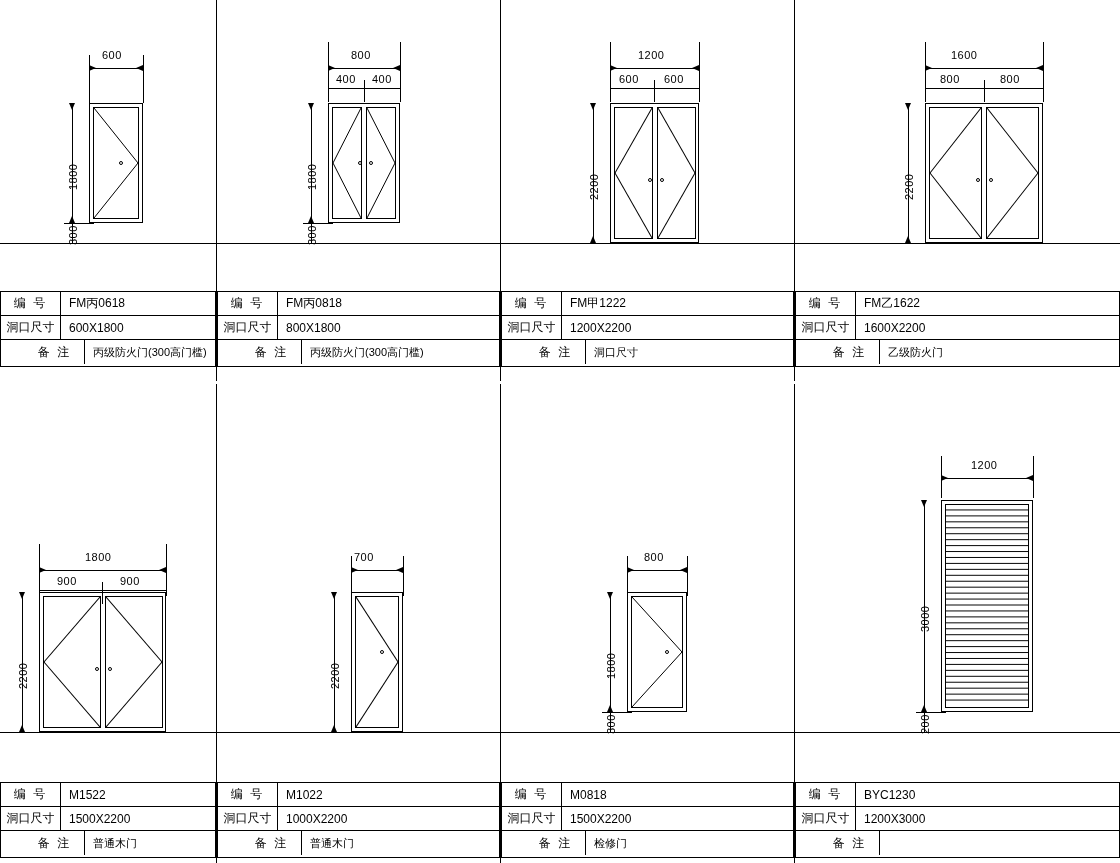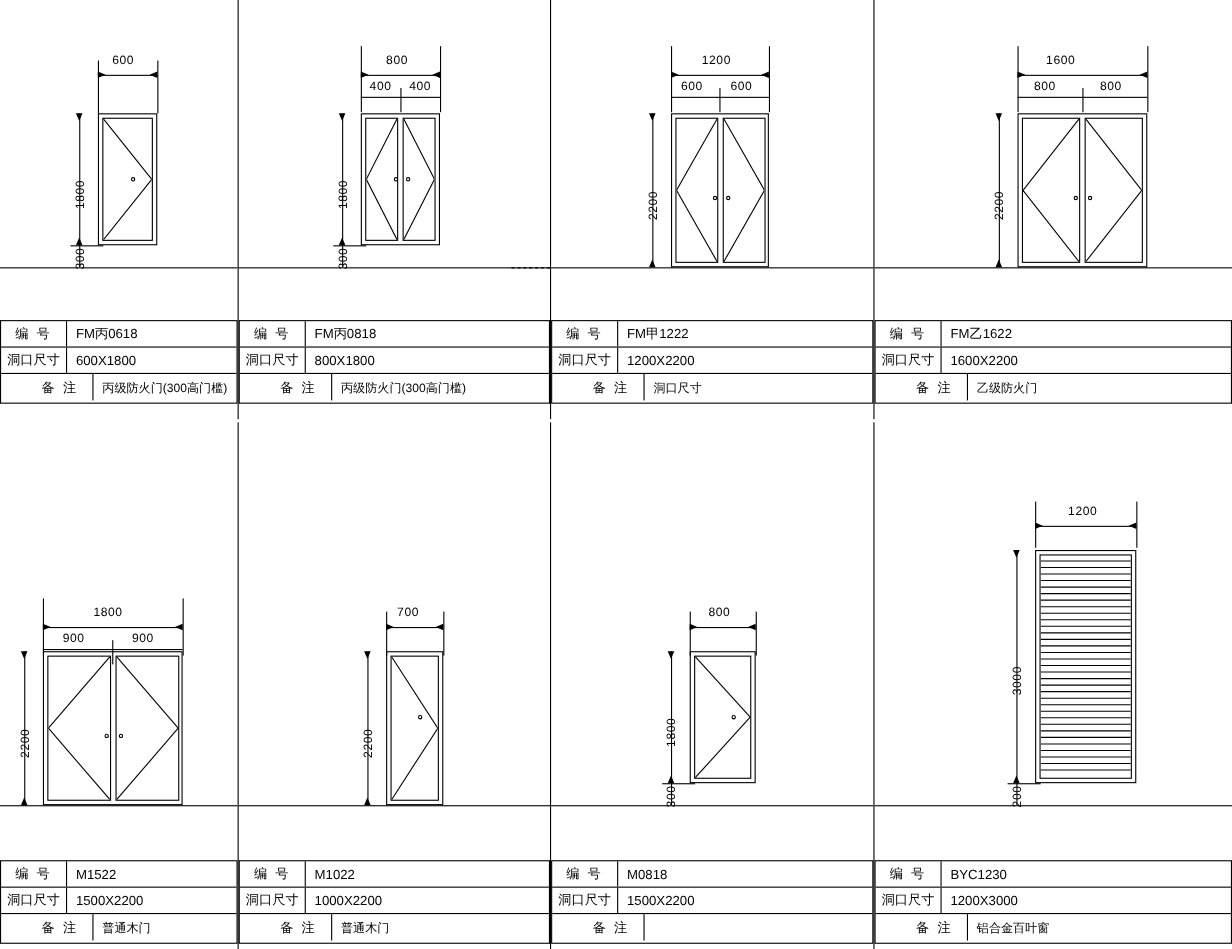--- a/index.html
+++ b/index.html
@@ -313,21 +313,21 @@
   </div>
 
   <div class="cell" style="left:217px;top:384px;width:283px;height:479px;">
     <div class="groundline" style="left:0;top:348px;width:283px;"></div>
 
     <div class="ext" style="left:134px;top:172px;height:40px;"></div>
     <div class="ext" style="left:186px;top:172px;height:40px;"></div>
     <div class="dimline" style="left:134px;top:186px;width:52px;"></div>
     <div class="arrowR" style="left:134px;top:183px;"></div>
     <div class="arrowL" style="left:179px;top:183px;"></div>
-    <div class="dimtext" style="left:144px;top:168px;text-align:center;">700</div>
+    <div class="dimtext" style="left:137px;top:168px;text-align:center;">700</div>
 
     <div class="dimvline" style="left:117px;top:208px;height:140px;"></div>
     <div class="arrowD" style="left:114px;top:208px;"></div>
     <div class="arrowU" style="left:114px;top:341px;"></div>
     <div class="dimtext v" style="left:113px;top:305px;">2200</div>
 
     <div class="frame" style="left:134px;top:208px;width:52px;height:140px;"></div>
     <div class="leaf" style="left:138px;top:212px;width:44px;height:132px;">
       <svg class="diag" viewBox="0 0 44 132" preserveAspectRatio="none">
         <line x1="0" y1="0" x2="44" y2="66" stroke="#000" stroke-width="1" vector-effect="non-scaling-stroke"></line>
@@ -383,20 +383,21 @@
       <div class="row">
         <div class="lab">编 号</div>
         <div class="val">M0818</div>
       </div>
       <div class="row">
         <div class="lab" style="letter-spacing:0;">洞口尺寸</div>
         <div class="val">1500X2200</div>
       </div>
       <div class="row">
         <div class="lab">备 注</div>
+        <div class="val note">检修门</div>
       </div>
     </div>
   </div>
 
   <div class="cell" style="left:795px;top:384px;width:325px;height:479px;">
     <div class="groundline" style="left:0;top:348px;width:325px;"></div>
 
     <div class="ext" style="left:146px;top:72px;height:42px;"></div>
     <div class="ext" style="left:238px;top:72px;height:42px;"></div>
     <div class="dimline" style="left:146px;top:94px;width:92px;"></div>
@@ -457,18 +458,17 @@
       <div class="row">
         <div class="lab">编 号</div>
         <div class="val">BYC1230</div>
       </div>
       <div class="row">
         <div class="lab" style="letter-spacing:0;">洞口尺寸</div>
         <div class="val">1200X3000</div>
       </div>
       <div class="row">
         <div class="lab">备 注</div>
-        <div class="val note">铝合金百叶窗</div>
       </div>
     </div>
   </div>
 
 </div>
 
 </body></html>

